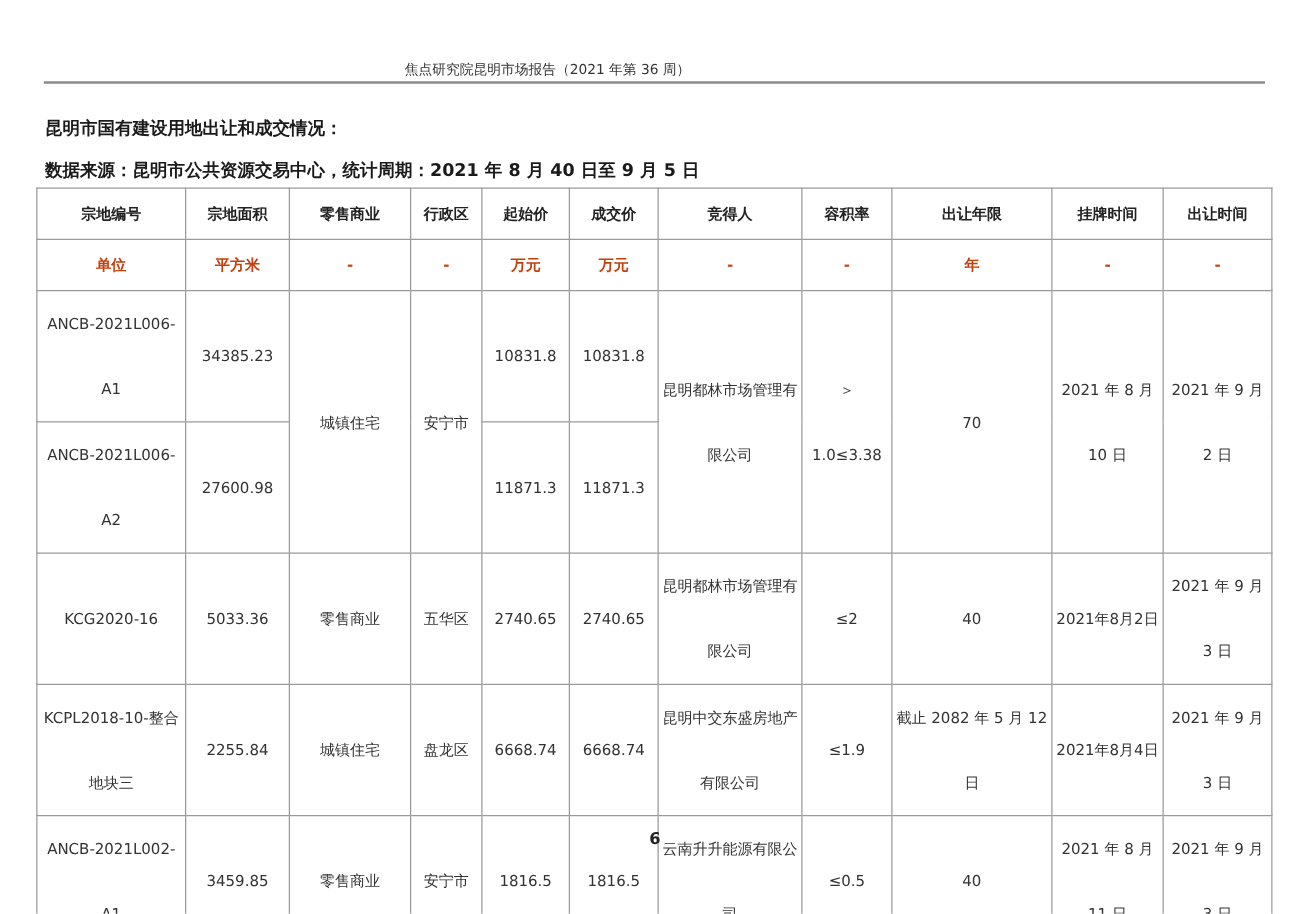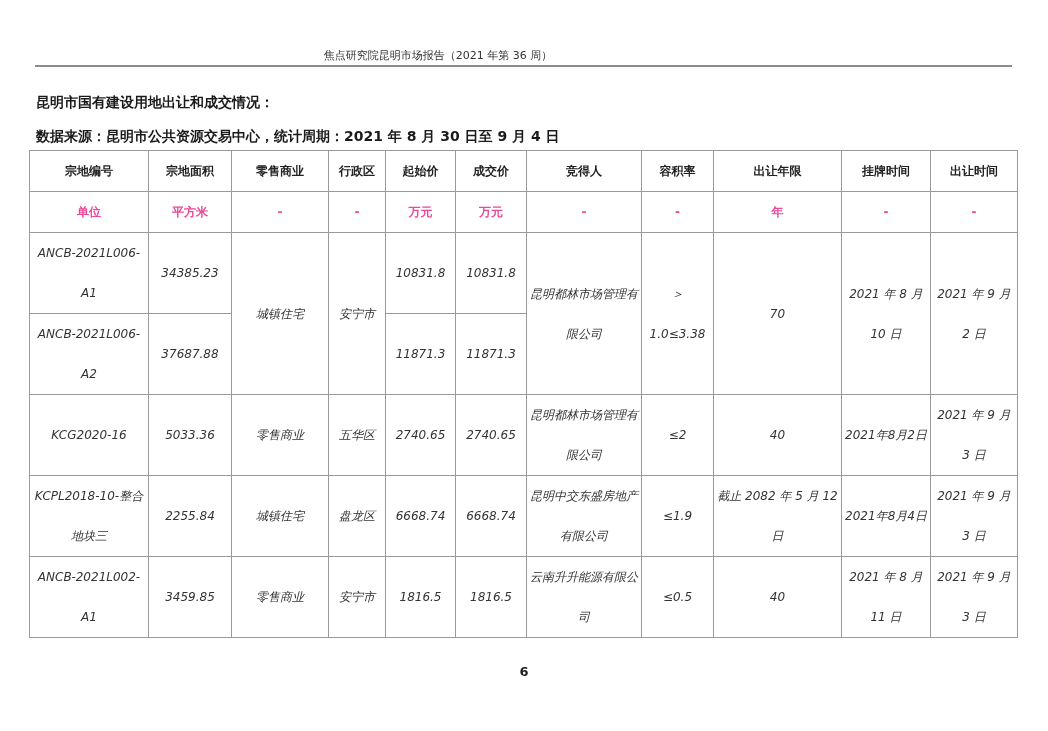--- a/index.html
+++ b/index.html
@@ -67,47 +67,46 @@
       line-height: 40px;
       font-weight: normal;
     }
     table.land th {
       font-weight: bold;
       color: #222;
       height: 40px;
     }
     table.land tr.unit-row td {
       font-weight: bold;
-      color: #ec4899;
+      color: #c2410c;
       height: 40px;
     }
     table.land tr.data-row td {
       height: 79px;
-      line-height: 40px;
-      font-style: italic;
+      line-height: 52px;
     }
     .page-number {
       position: absolute;
       top: 664px;
       left: 0;
       width: 1048px;
       text-align: center;
       font-size: 13px;
       font-weight: bold;
       color: #222;
     }
   </style>
 </head>
 <body>
 
 <div class="running-header">焦点研究院昆明市场报告（2021 年第 36 周）</div>
 <div class="header-rule"></div>
 
 <div class="section-title">昆明市国有建设用地出让和成交情况：</div>
-<div class="source-line">数据来源：昆明市公共资源交易中心，统计周期：2021 年 8 月 30 日至 9 月 4 日</div>
+<div class="source-line">数据来源：昆明市公共资源交易中心，统计周期：2021 年 8 月 40 日至 9 月 5 日</div>
 
 <table class="land">
   <colgroup>
     <col style="width:119px">
     <col style="width:83px">
     <col style="width:97px">
     <col style="width:57px">
     <col style="width:70px">
     <col style="width:71px">
     <col style="width:115px">
@@ -152,21 +151,21 @@
     <td>10831.8</td>
     <td>10831.8</td>
     <td rowspan="2">昆明都林市场管理有限公司</td>
     <td rowspan="2">＞1.0≤3.38</td>
     <td rowspan="2">70</td>
     <td rowspan="2">2021 年 8 月 10 日</td>
     <td rowspan="2">2021 年 9 月 2 日</td>
   </tr>
   <tr class="data-row">
     <td>ANCB-2021L006-A2</td>
-    <td>37687.88</td>
+    <td>27600.98</td>
     <td>11871.3</td>
     <td>11871.3</td>
   </tr>
   <tr class="data-row">
     <td>KCG2020-16</td>
     <td>5033.36</td>
     <td>零售商业</td>
     <td>五华区</td>
     <td>2740.65</td>
     <td>2740.65</td>

